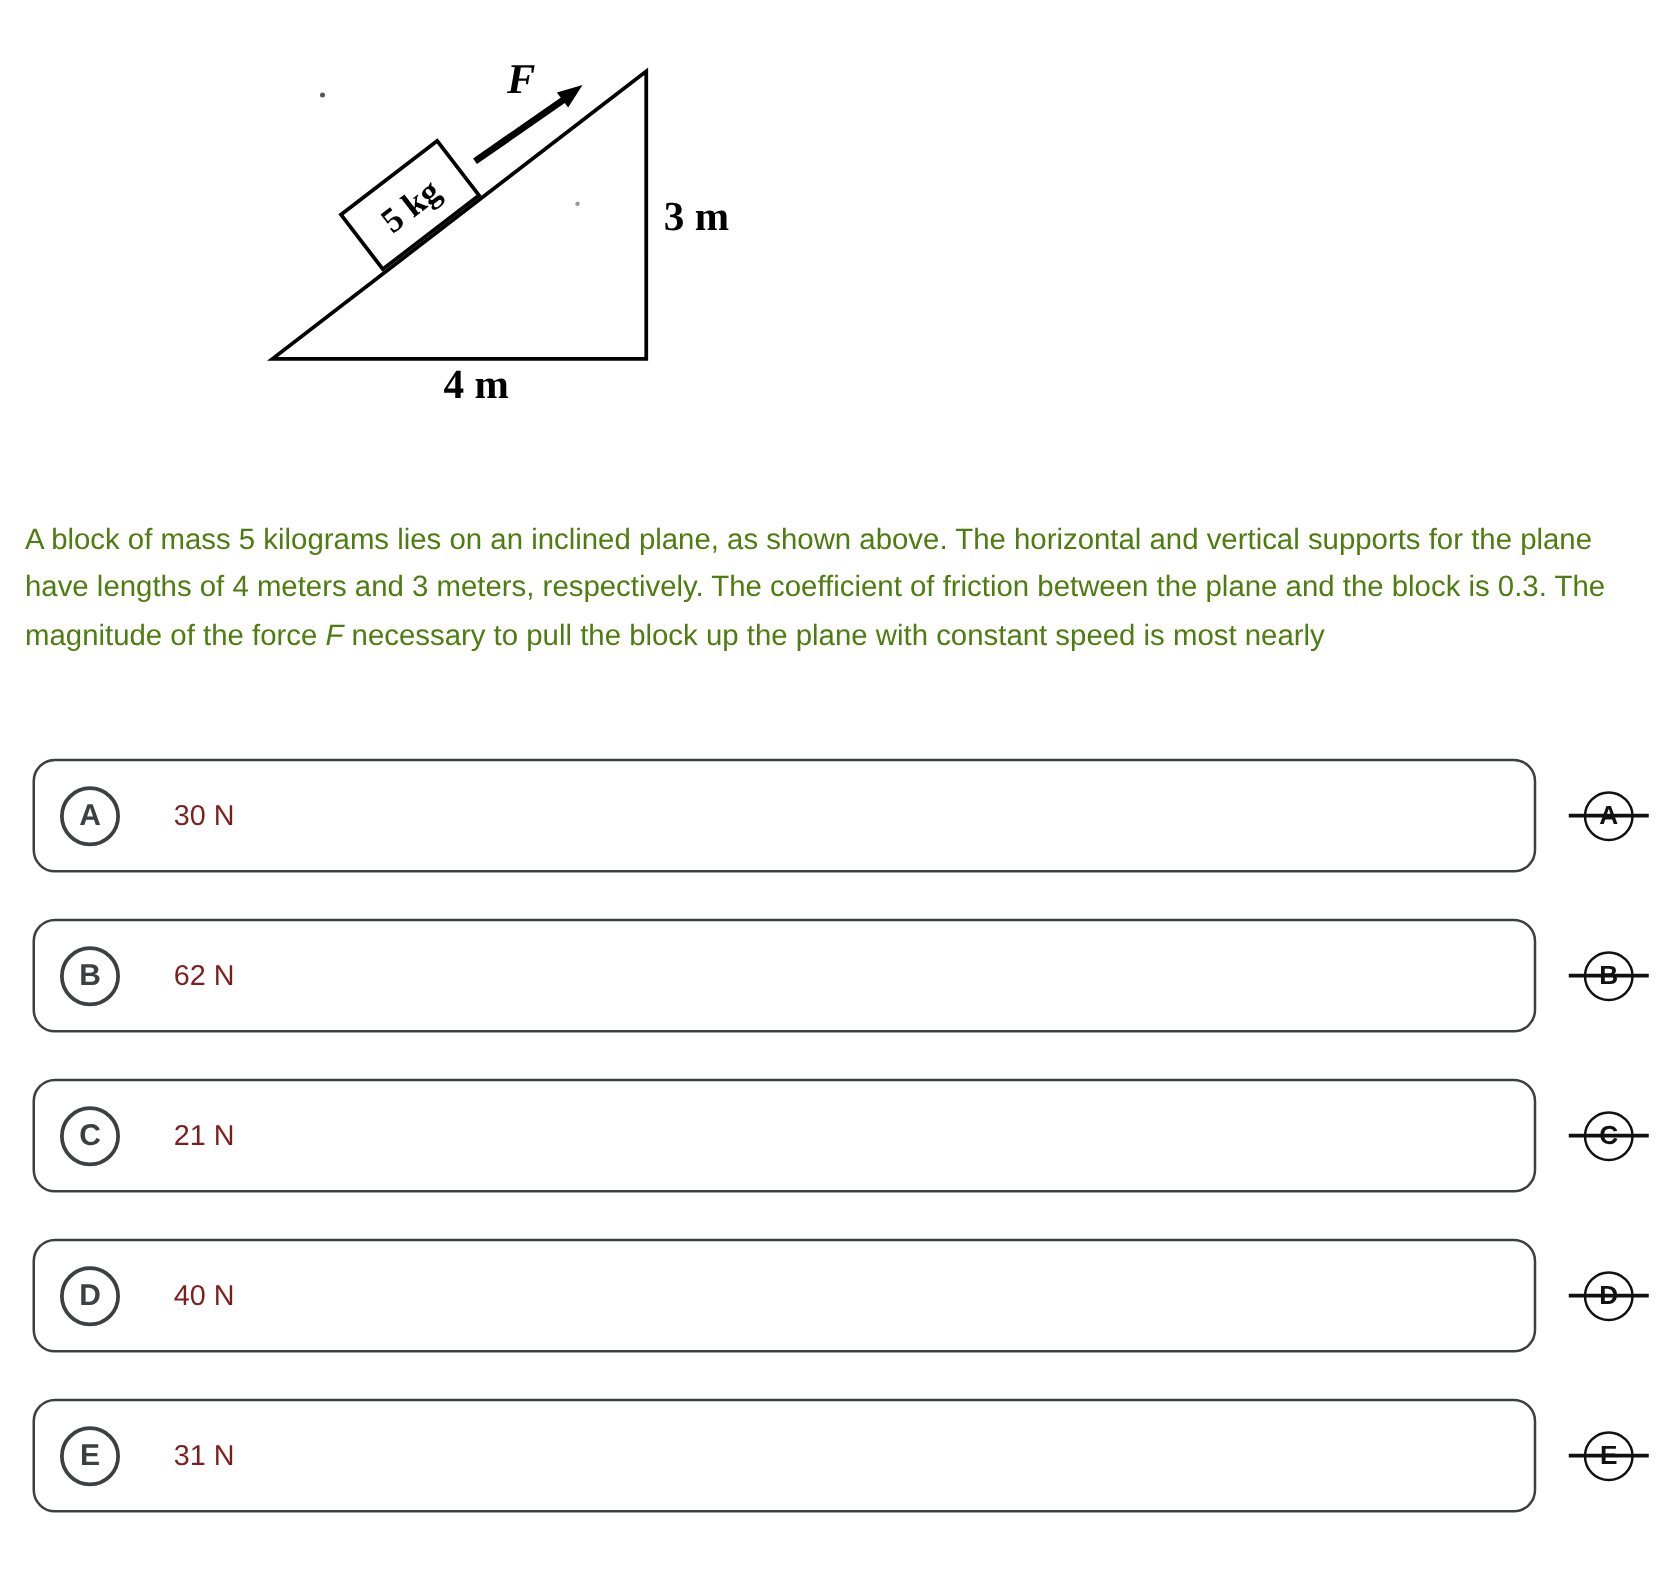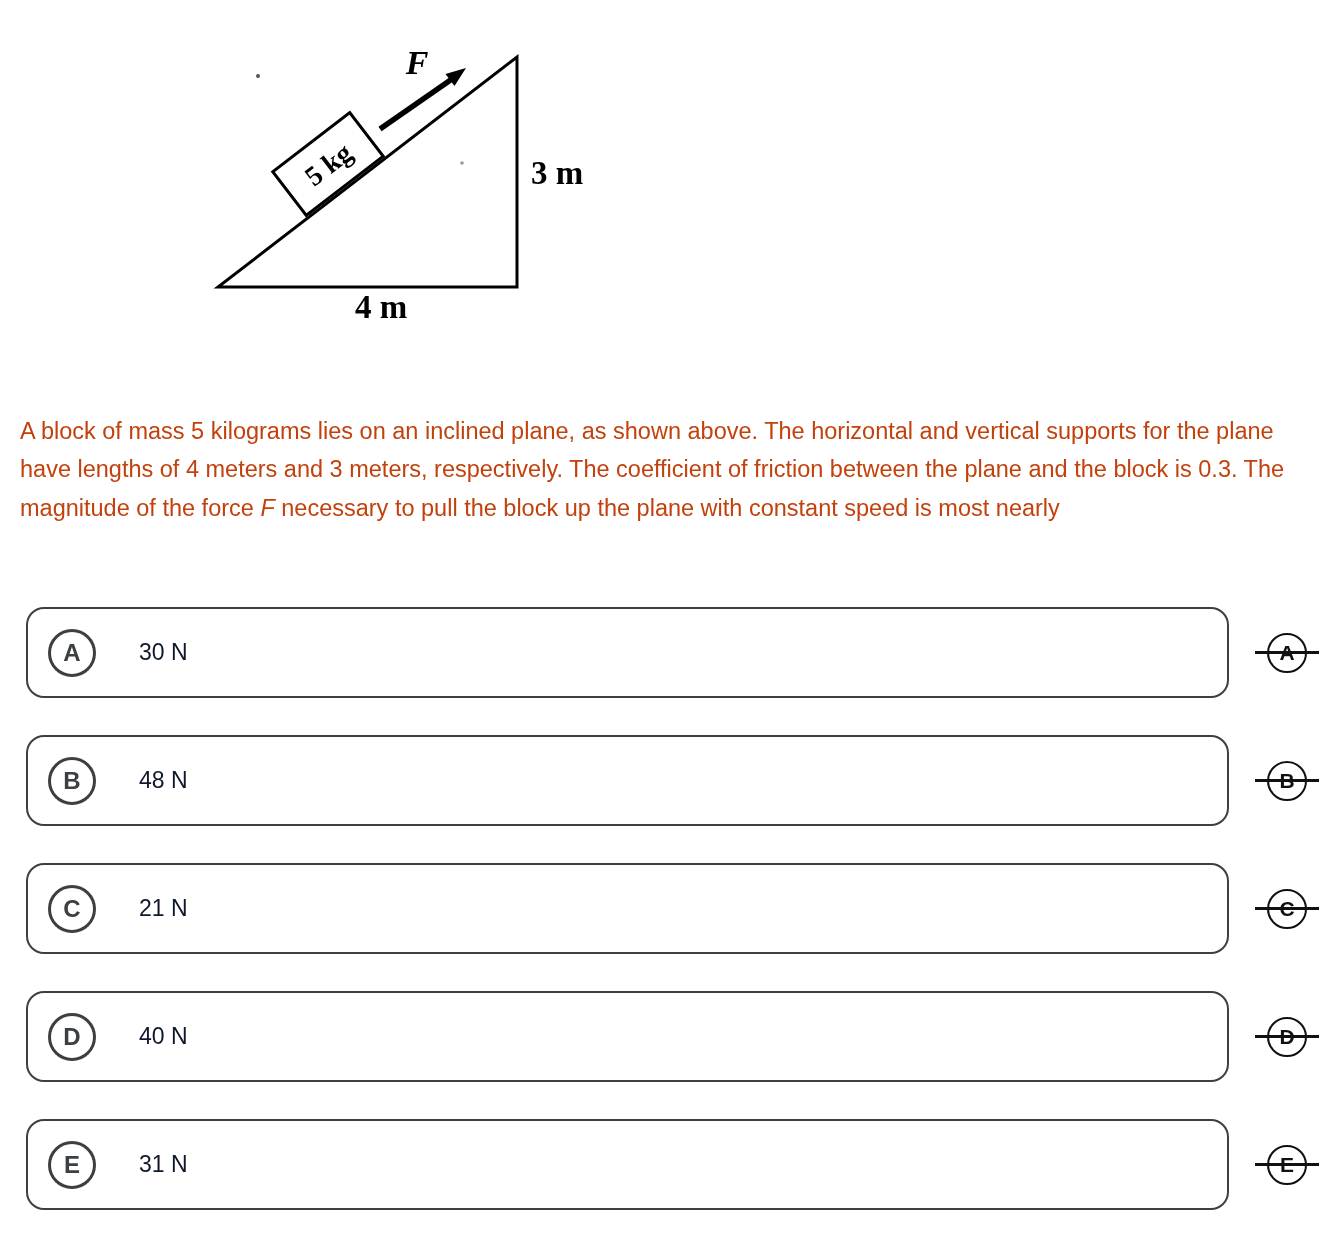--- a/index.html
+++ b/index.html
@@ -29,21 +29,21 @@
   .d-italic { font-style: italic; }
 
   
   .question {
     position: absolute;
     left: 20px;
     top: 388px;
     width: 1295px;
     font-size: 23.5px;
     line-height: 38.5px;
-    color: #c2410c;
+    color: #4d7c0f;
   }
   .question em {
     font-style: italic;
     font-family: inherit;
   }
 
   
   .option-row {
     position: absolute;
     left: 0;
@@ -82,21 +82,21 @@
     justify-content: center;
     font-weight: bold;
     font-size: 24px;
     line-height: 1;
     color: #3c4043;
     flex: 0 0 auto;
   }
   .option-text {
     margin-left: 43px;
     font-size: 23px;
-    color: #0f172a;
+    color: #7f1d1d;
     white-space: nowrap;
   }
 
   
   .strike {
     box-sizing: border-box;
     position: absolute;
     left: 1267px;
     top: 50%;
     transform: translateY(-50%);
@@ -153,21 +153,21 @@
   <div class="option-box">
     <div class="badge">A</div>
     <div class="option-text">30 N</div>
   </div>
   <div class="strike">A</div>
 </div>
 
 <div class="option-row row-1">
   <div class="option-box">
     <div class="badge">B</div>
-    <div class="option-text">48 N</div>
+    <div class="option-text">62 N</div>
   </div>
   <div class="strike">B</div>
 </div>
 
 <div class="option-row row-2">
   <div class="option-box">
     <div class="badge">C</div>
     <div class="option-text">21 N</div>
   </div>
   <div class="strike">C</div>

